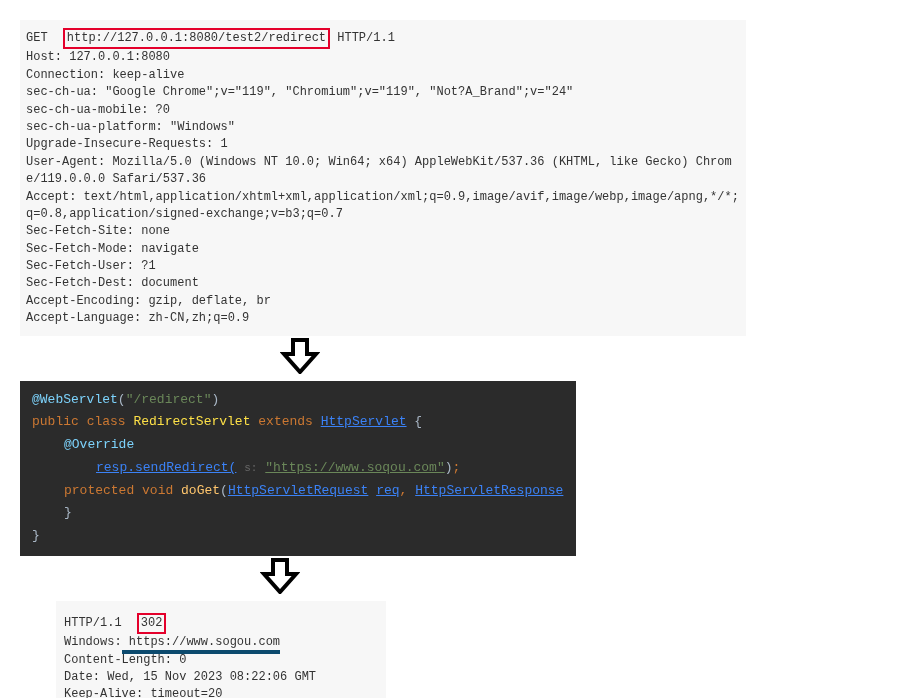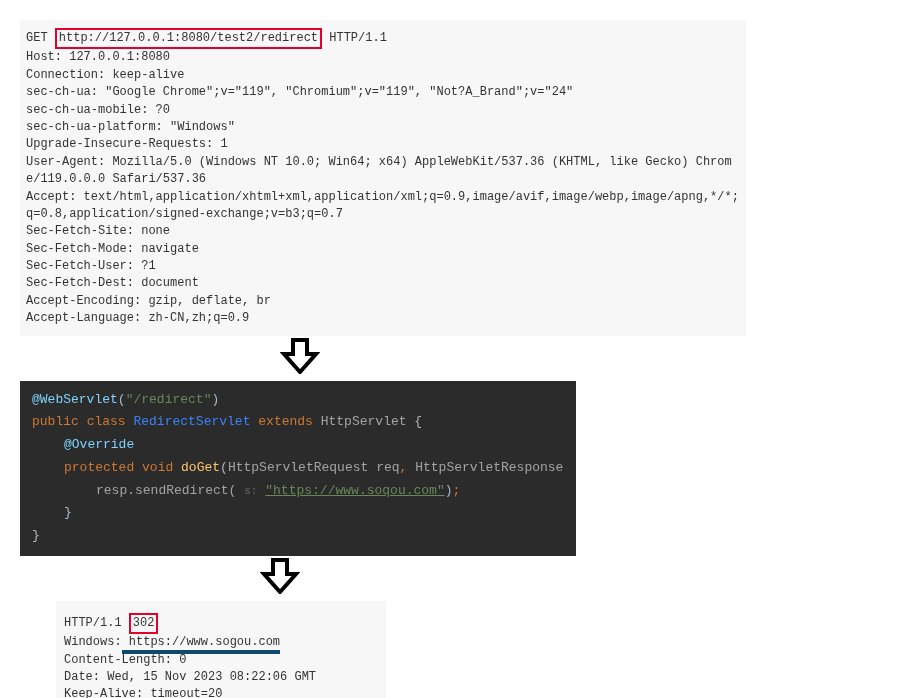--- a/index.html
+++ b/index.html
@@ -18,42 +18,43 @@
       color: #333;
       white-space: pre-wrap;
       word-break: break-all;
     }
     .panel-request { width: 726px; }
     .panel-response { width: 330px; margin-left: 36px; padding: 12px 8px; }
     .red-box {
       border: 2px solid #e4002b;
       padding: 0 2px;
       display: inline-block;
+      margin-left: 8px;
     }
     .red-underline {
       border-bottom: 4px solid #0c4a6e;
       padding-bottom: 1px;
     }
     .arrow-container { text-align: left; padding-left: 260px; margin: 2px 0; }
     .arrow-container.second { padding-left: 240px; }
     .arrow-svg { width: 40px; height: 36px; }
     .panel-dark {
       background: #2b2b2b;
       padding: 8px 12px;
       font-size: 13px;
       line-height: 1.75;
       width: 556px;
       margin-left: 0;
     }
     .c-annotation { color: #7dd3fc; }
     .c-keyword { color: #cc7832; }
-    .c-classname { color: #3b82f6; }
+    .c-classname { color: #fde047; }
     .c-extends { color: #cc7832; }
     .c-method { color: #ffc66d; }
-    .c-type { color: #a3a3a3; }
+    .c-type { color: #3b82f6; text-decoration: underline; }
     .c-string { color: #6a8759; }
     .c-string-link { color: #6a8759; text-decoration: underline; }
     .c-brace { color: #a9b7c6; }
     .c-paren { color: #a9b7c6; }
     .c-punct { color: #cc7832; }
     .c-hint { color: #666; font-size: 11px; }
   </style>
 </head>
 <body>
 
@@ -76,22 +77,22 @@
 <div class="arrow-container">
   <svg class="arrow-svg" viewBox="0 0 40 36">
     <path d="M13 2 L27 2 L27 16 L36 16 L20 34 L4 16 L13 16 Z" fill="#fff" stroke="#000" stroke-width="4"></path>
   </svg>
 </div>
 
 <div class="panel-dark">
   <div><span class="c-annotation">@WebServlet</span><span class="c-paren">(</span><span class="c-string">"/redirect"</span><span class="c-paren">)</span></div>
   <div><span class="c-keyword">public</span> <span class="c-keyword">class</span> <span class="c-classname">RedirectServlet</span> <span class="c-extends">extends</span> <span class="c-type">HttpServlet</span> <span class="c-brace">{</span></div>
   <div style="padding-left:32px;font-family:Liberation Mono, monospace;"><span class="c-annotation">@Override</span></div>
+  <div style="padding-left:64px;"><span class="c-type">resp.sendRedirect(</span> <span class="c-hint">s:</span> <span class="c-string-link">"https://www.soqou.com"</span><span class="c-paren">)</span><span class="c-punct">;</span></div>
   <div style="padding-left:32px;"><span class="c-keyword">protected</span> <span class="c-keyword">void</span> <span class="c-method">doGet</span><span class="c-paren">(</span><span class="c-type">HttpServletRequest</span> <span class="c-type">req</span><span class="c-punct">,</span> <span class="c-type">HttpServletResponse</span></div>
-  <div style="padding-left:64px;"><span class="c-type">resp.sendRedirect(</span> <span class="c-hint">s:</span> <span class="c-string-link">"https://www.soqou.com"</span><span class="c-paren">)</span><span class="c-punct">;</span></div>
   <div style="padding-left:32px;"><span class="c-brace">}</span></div>
   <div><span class="c-brace">}</span></div>
 </div>
 
 <div class="arrow-container second">
   <svg class="arrow-svg" viewBox="0 0 40 36">
     <path d="M13 2 L27 2 L27 16 L36 16 L20 34 L4 16 L13 16 Z" fill="#fff" stroke="#000" stroke-width="4"></path>
   </svg>
 </div>
 

